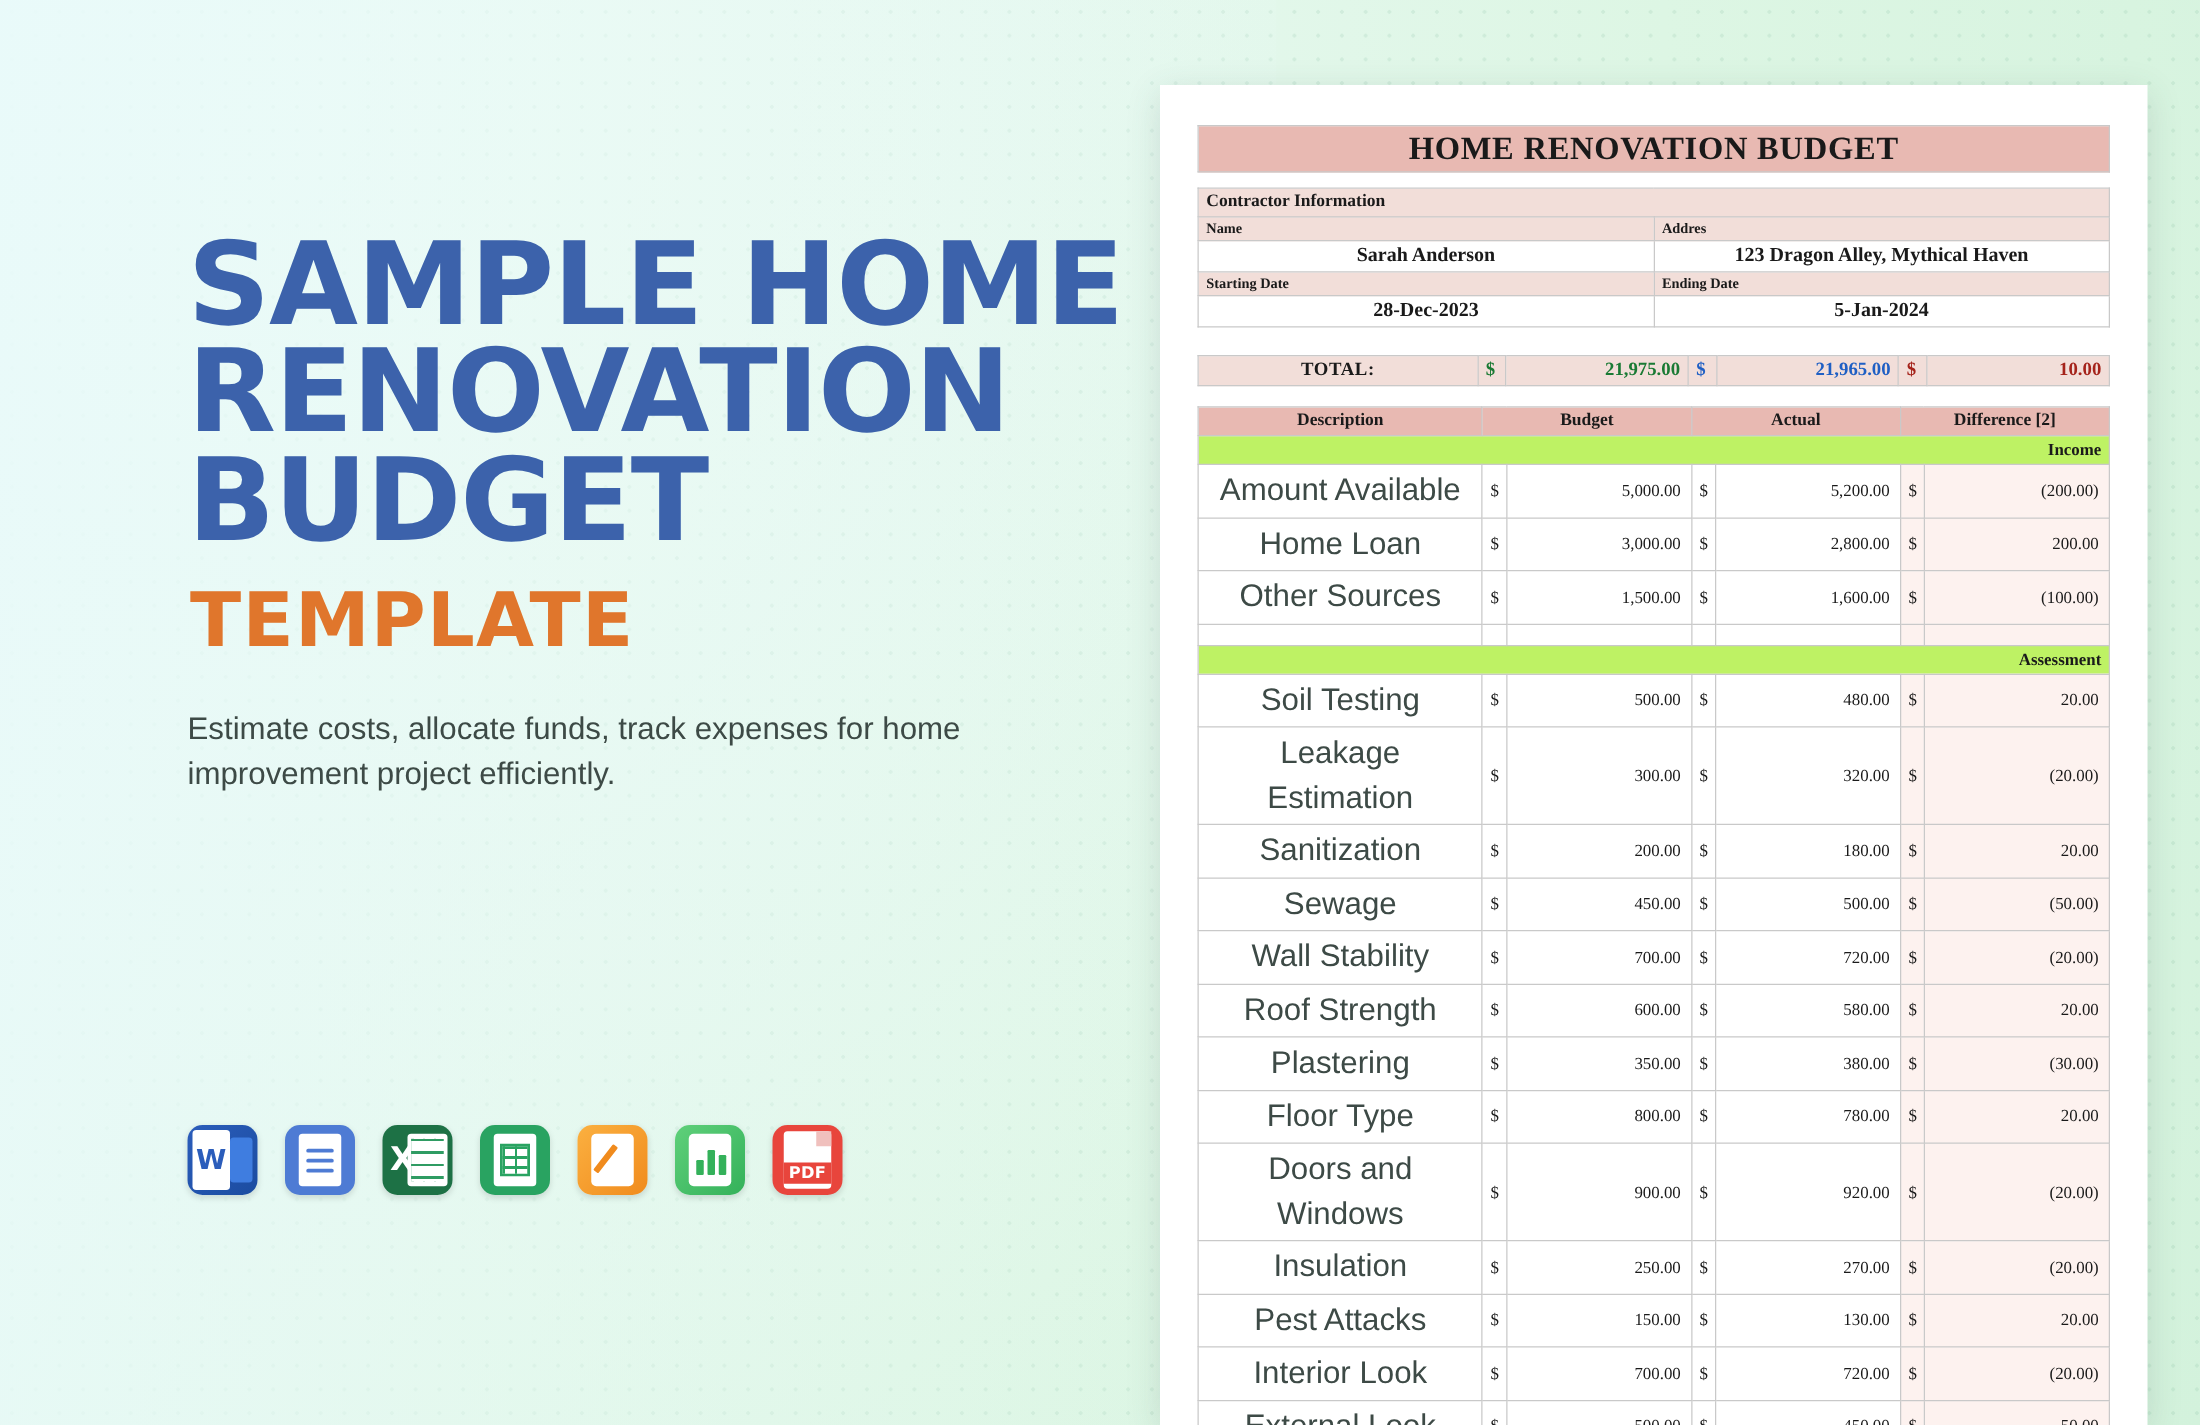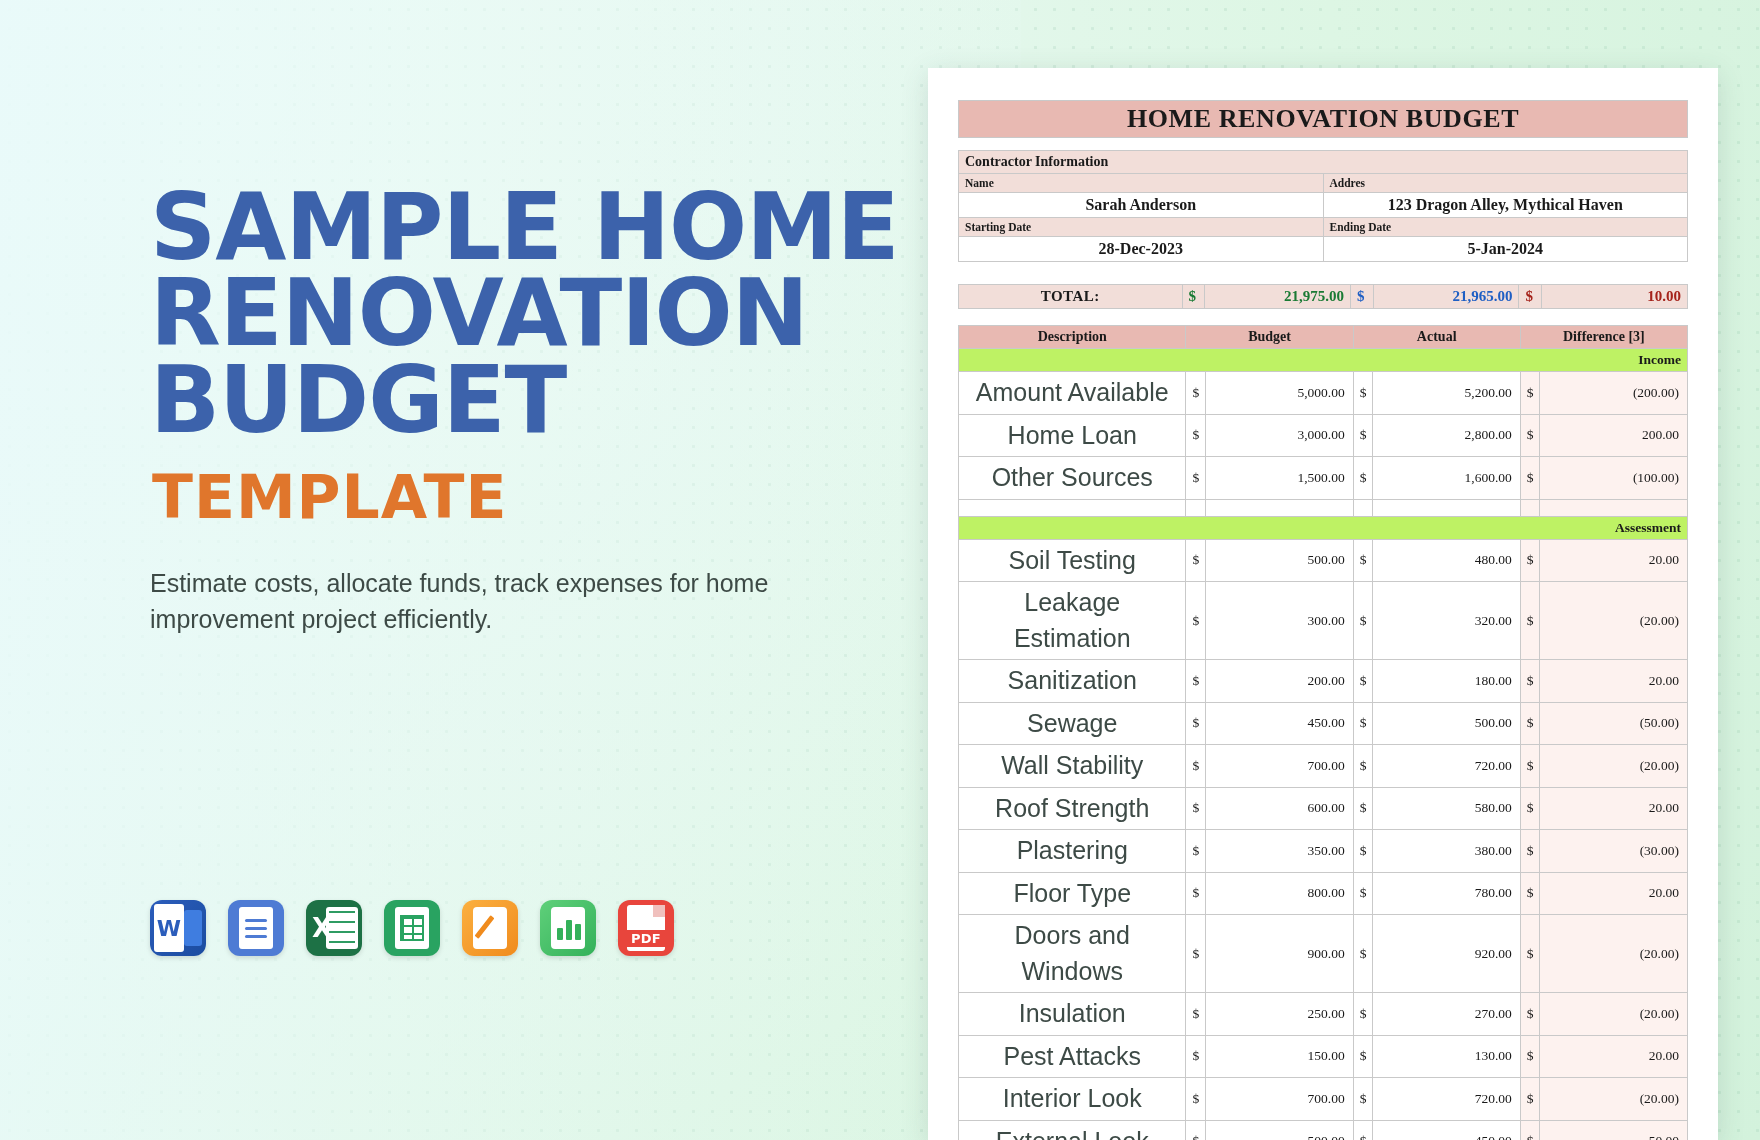--- a/index.html
+++ b/index.html
@@ -325,21 +325,21 @@
         </tr>
       </tbody>
         </table>
 
       <table class="xl" style="margin-top:16px">
         <tbody>
             <tr class="col-hdr">
           <td class="cw-desc">Description</td>
           <td colspan="2">Budget</td>
           <td colspan="2">Actual</td>
-          <td colspan="2">Difference  [3]</td>
+          <td colspan="2">Difference  [2]</td>
         </tr>
         </tbody>
           <tbody id="budget-body">
             <tr class="section-row">
               <td colspan="7">Income</td>
             </tr>
             <tr class="item-row">
               <td class="desc cw-desc">Amount Available</td>
               <td class="cur cw-cur">$</td>
               <td class="amt cw-amt">5,000.00</td>

